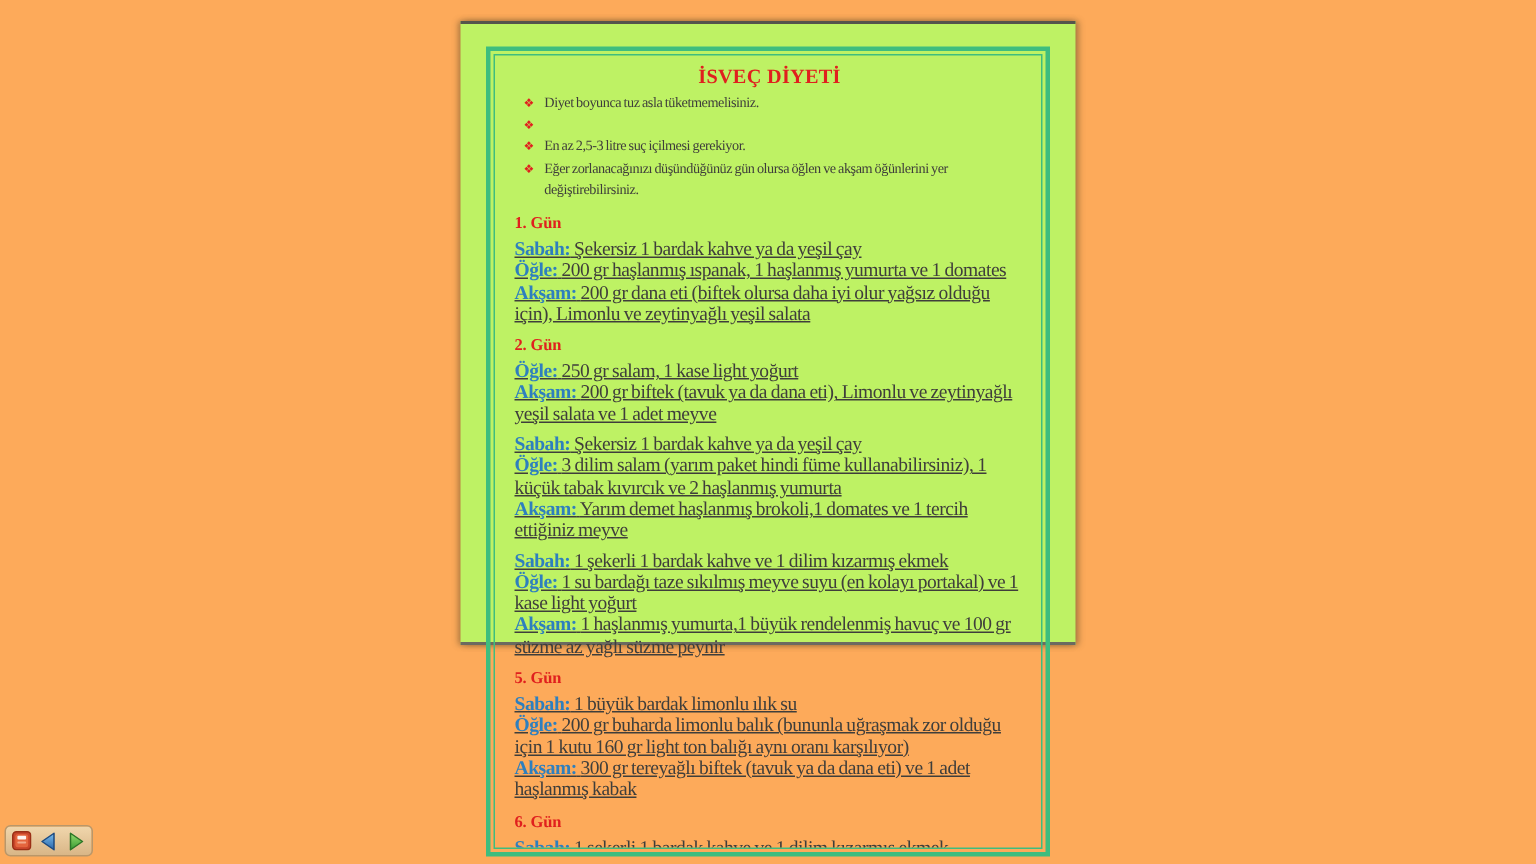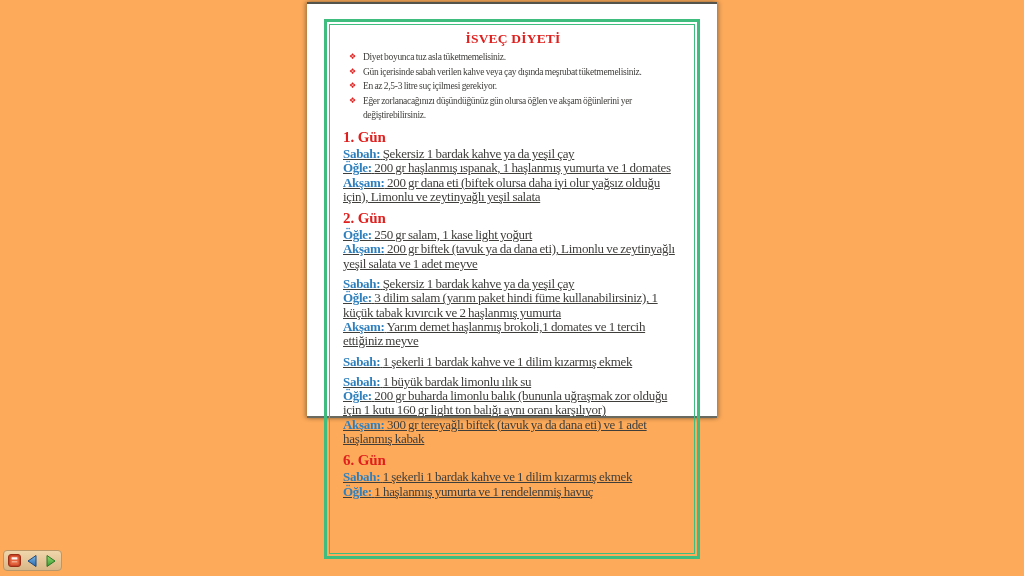--- a/index.html
+++ b/index.html
@@ -6,23 +6,23 @@
   html, body { width: 1024px; height: 576px; overflow: hidden; }
   body {
     position: relative;
     background: #FDAA5A;
     font-family: "Liberation Serif", "DejaVu Serif", serif;
   }
 
   
   .page {
     position: absolute;
-    left: 307px; top: 2px;
+    left: 307px; top: 14px;
     width: 410px; height: 416px;
-    background: #ffffff;
+    background: #bef264;
     border-top: 2px solid #55544c;
     border-bottom: 2px solid #6b6a60;
     box-shadow: 2px 0 4px rgba(90,70,40,.45), -2px 0 4px rgba(90,70,40,.45);
   }
   .frame {
     position: absolute;
     left: 17px; top: 15px;
     width: 376px; height: 540px;
     border: 3px solid #3EBD7E;
   }
@@ -60,21 +60,21 @@
     font-family: "DejaVu Sans", sans-serif;
     color: #E0201E;
     font-size: 8px;
     line-height: 14.6px;
     flex: 0 0 auto;
   }
   .day { margin-top: 6px; }
   .day-heading {
     color: #E0201E;
     font-weight: bold;
-    font-size: 15px;
+    font-size: 11px;
     line-height: 16px;
     margin-bottom: 2px;
     letter-spacing: -0.1px;
   }
   .meal {
     font-size: 13px;
     line-height: 14.3px;
     letter-spacing: -0.3px;
     word-spacing: -0.5px;
     color: #3F3E3B;
@@ -119,21 +119,20 @@
 
       <div class="doc-title">İSVEÇ DİYETİ</div>
 
       <div>
         <div class="bullet-row">
           <span class="bullet-glyph">❖</span>
           <span>Diyet boyunca tuz asla tüketmemelisiniz.</span>
         </div>
         <div class="bullet-row">
           <span class="bullet-glyph">❖</span>
-          <span>Gün içerisinde sabah verilen kahve veya çay dışında meşrubat tüketmemelisiniz.</span>
         </div>
         <div class="bullet-row">
           <span class="bullet-glyph">❖</span>
           <span>En az 2,5-3 litre suç içilmesi gerekiyor.</span>
         </div>
         <div class="bullet-row">
           <span class="bullet-glyph">❖</span>
           <span>Eğer zorlanacağınızı düşündüğünüz gün olursa öğlen ve akşam öğünlerini yer değiştirebilirsiniz.</span>
         </div>
       </div>
@@ -152,23 +151,26 @@
       </div>
 
       <div class="day">
         <div class="meal"><span class="meal-label">Sabah:</span> <span>Şekersiz 1 bardak kahve ya da yeşil çay</span></div>
         <div class="meal"><span class="meal-label">Öğle:</span> <span>3 dilim salam (yarım paket hindi füme kullanabilirsiniz), 1 küçük tabak kıvırcık ve 2 haşlanmış yumurta</span></div>
         <div class="meal"><span class="meal-label">Akşam:</span> <span>Yarım demet haşlanmış brokoli,1 domates ve 1 tercih ettiğiniz meyve</span></div>
       </div>
 
       <div class="day">
         <div class="meal"><span class="meal-label">Sabah:</span> <span>1 şekerli 1 bardak kahve ve 1 dilim kızarmış ekmek</span></div>
-      </div>
-
-      <div class="day">
+        <div class="meal"><span class="meal-label">Öğle:</span> <span>1 su bardağı taze sıkılmış meyve suyu (en kolayı portakal) ve 1 kase light yoğurt</span></div>
+        <div class="meal"><span class="meal-label">Akşam:</span> <span>1 haşlanmış yumurta,1 büyük rendelenmiş havuç ve 100 gr süzme az yağlı süzme peynir</span></div>
+      </div>
+
+      <div class="day">
+        <div class="day-heading">5. Gün</div>
         <div class="meal"><span class="meal-label">Sabah:</span> <span>1 büyük bardak limonlu ılık su</span></div>
         <div class="meal"><span class="meal-label">Öğle:</span> <span>200 gr buharda limonlu balık (bununla uğraşmak zor olduğu için 1 kutu 160 gr light ton balığı aynı oranı karşılıyor)</span></div>
         <div class="meal"><span class="meal-label">Akşam:</span> <span>300 gr tereyağlı biftek (tavuk ya da dana eti) ve 1 adet haşlanmış kabak</span></div>
       </div>
 
       <div class="day">
         <div class="day-heading">6. Gün</div>
         <div class="meal"><span class="meal-label">Sabah:</span> <span>1 şekerli 1 bardak kahve ve 1 dilim kızarmış ekmek</span></div>
         <div class="meal"><span class="meal-label">Öğle:</span> <span>1 haşlanmış yumurta ve 1 rendelenmiş havuç</span></div>
         <div class="meal"> </div>

